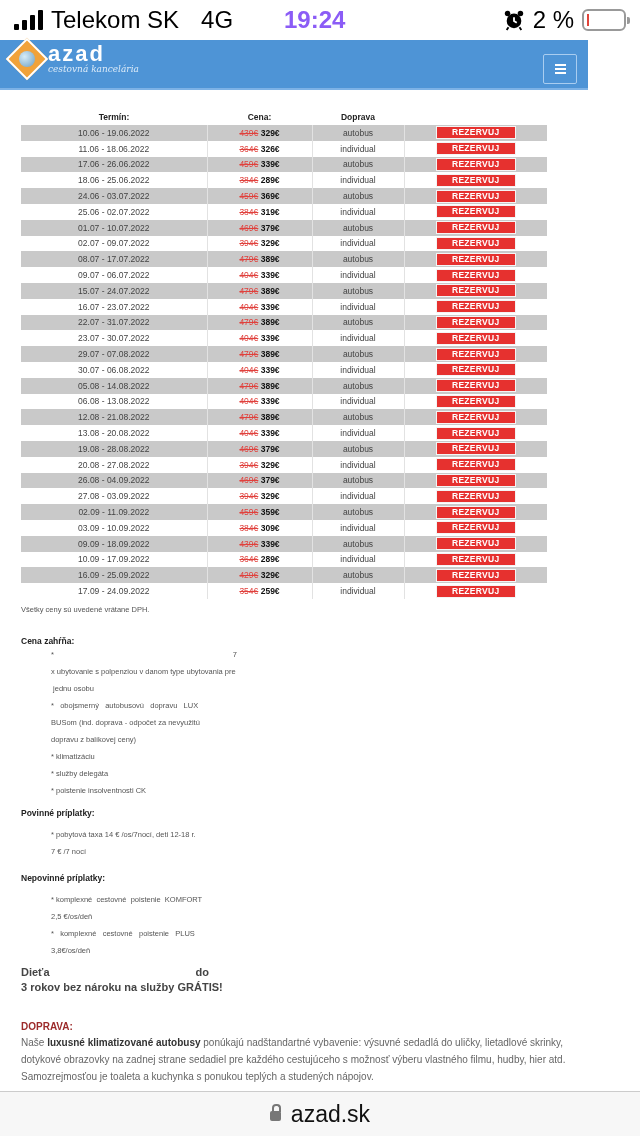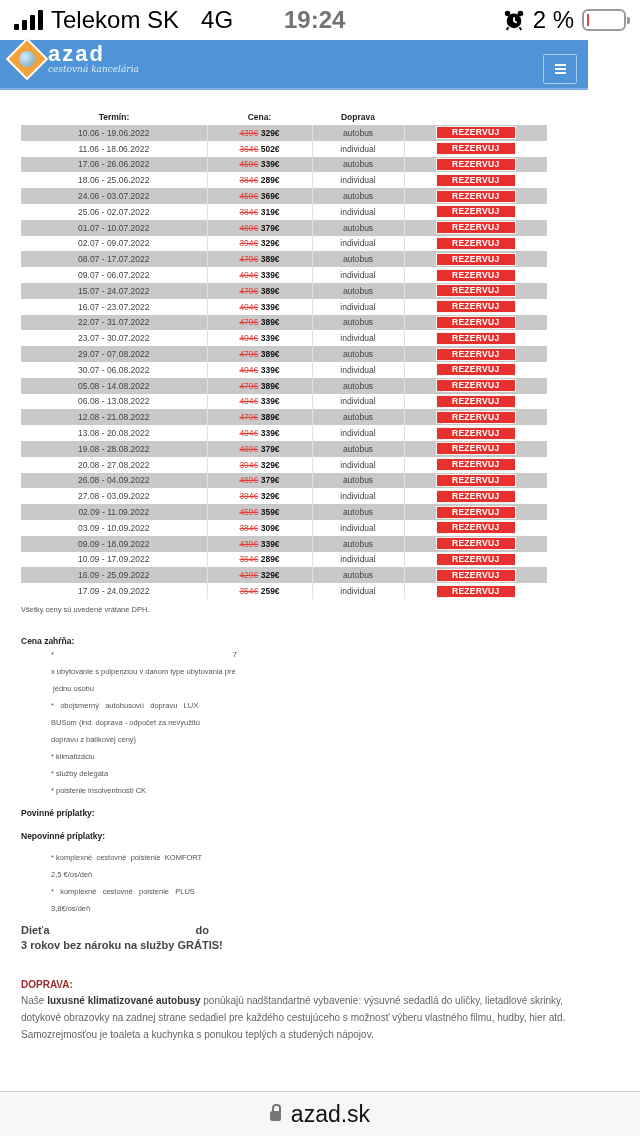--- a/index.html
+++ b/index.html
@@ -9,21 +9,21 @@
   
   .statusbar { position: absolute; top: 0; left: 0; width: 640px; height: 40px; background: #fff; }
   .sb-left { position: absolute; left: 14px; top: 6px; display: flex; align-items: center; font-size: 24px; color: #000; }
   .signal { display: flex; align-items: flex-end; gap: 3px; height: 20px; margin-right: 8px; }
   .signal span { display: block; width: 5px; background: #000; border-radius: 1px; }
   .signal span:nth-child(1) { height: 6px; }
   .signal span:nth-child(2) { height: 10px; }
   .signal span:nth-child(3) { height: 15px; }
   .signal span:nth-child(4) { height: 20px; }
   .carrier { margin-right: 22px; }
-  .sb-time { position: absolute; left: 284px; top: 6px; font-size: 24px; font-weight: bold; color: #737373; }
+  .sb-time { position: absolute; left: 284px; top: 6px; font-size: 24px; font-weight: bold; color: #8b5cf6; }
   .sb-right { position: absolute; right: 14px; top: 6px; display: flex; align-items: center; font-size: 24px; color: #000; }
   .alarm { width: 22px; height: 22px; margin-right: 8px; }
   .battery { margin-left: 8px; width: 44px; height: 22px; border: 2px solid #999; border-radius: 6px; position: relative; }
   .battery::after { content: ""; position: absolute; right: -6px; top: 6px; width: 3px; height: 7px; background: #999; border-radius: 0 2px 2px 0; }
   .battery .level { position: absolute; left: 3px; top: 3px; width: 2px; height: 12px; background: #e0443a; }
 
   
   .header { position: absolute; top: 40px; left: 0; width: 588px; height: 50px; background: #4e94d6; border-bottom: 2px solid #7db2e6; }
   .logo { position: absolute; left: 12px; top: 4px; display: flex; align-items: center; }
   .logo-globe { width: 30px; height: 30px; transform: rotate(45deg); background: #f1a23a; border: 2px solid #fff; position: relative; }
@@ -132,21 +132,21 @@
     </thead>
     <tbody id="rows">
         <tr class="row">
           <td class="col-date">10.06 - 19.06.2022</td>
           <td class="col-price"><span class="old">439€</span> <span class="new">329€</span></td>
           <td class="col-trans">autobus</td>
           <td class="col-btn"><span class="rez">REZERVUJ</span></td>
         </tr>
         <tr class="row">
           <td class="col-date">11.06 - 18.06.2022</td>
-          <td class="col-price"><span class="old">364€</span> <span class="new">502€</span></td>
+          <td class="col-price"><span class="old">364€</span> <span class="new">326€</span></td>
           <td class="col-trans">individual</td>
           <td class="col-btn"><span class="rez">REZERVUJ</span></td>
         </tr>
         <tr class="row">
           <td class="col-date">17.06 - 26.06.2022</td>
           <td class="col-price"><span class="old">459€</span> <span class="new">339€</span></td>
           <td class="col-trans">autobus</td>
           <td class="col-btn"><span class="rez">REZERVUJ</span></td>
         </tr>
         <tr class="row">
@@ -326,20 +326,24 @@
     <div style="white-space:pre"> jednu osobu</div>
     <div style="white-space:pre">*   obojsmerný   autobusovú   dopravu   LUX</div>
     <div>BUSom (ind. doprava - odpočet za nevyužitú</div>
     <div>dopravu z balíkovej ceny)</div>
     <div>* klimatizáciu</div>
     <div>* služby delegáta</div>
     <div>* poistenie insolventnosti CK</div>
   </div>
 
   <div class="sec-title pov-title">Povinné príplatky:</div>
+  <div class="ind pov-list">
+    <div>* pobytová taxa 14 € /os/7nocí, deti 12-18 r.</div>
+    <div>7 € /7 nocí</div>
+  </div>
 
   <div class="sec-title nep-title">Nepovinné príplatky:</div>
   <div class="ind nep-list">
     <div style="white-space:pre">* komplexné  cestovné  poistenie  KOMFORT</div>
     <div>2,5 €/os/deň</div>
     <div style="white-space:pre">*   komplexné   cestovné   poistenie   PLUS</div>
     <div>3,8€/os/deň</div>
   </div>
 
   <div class="child">

